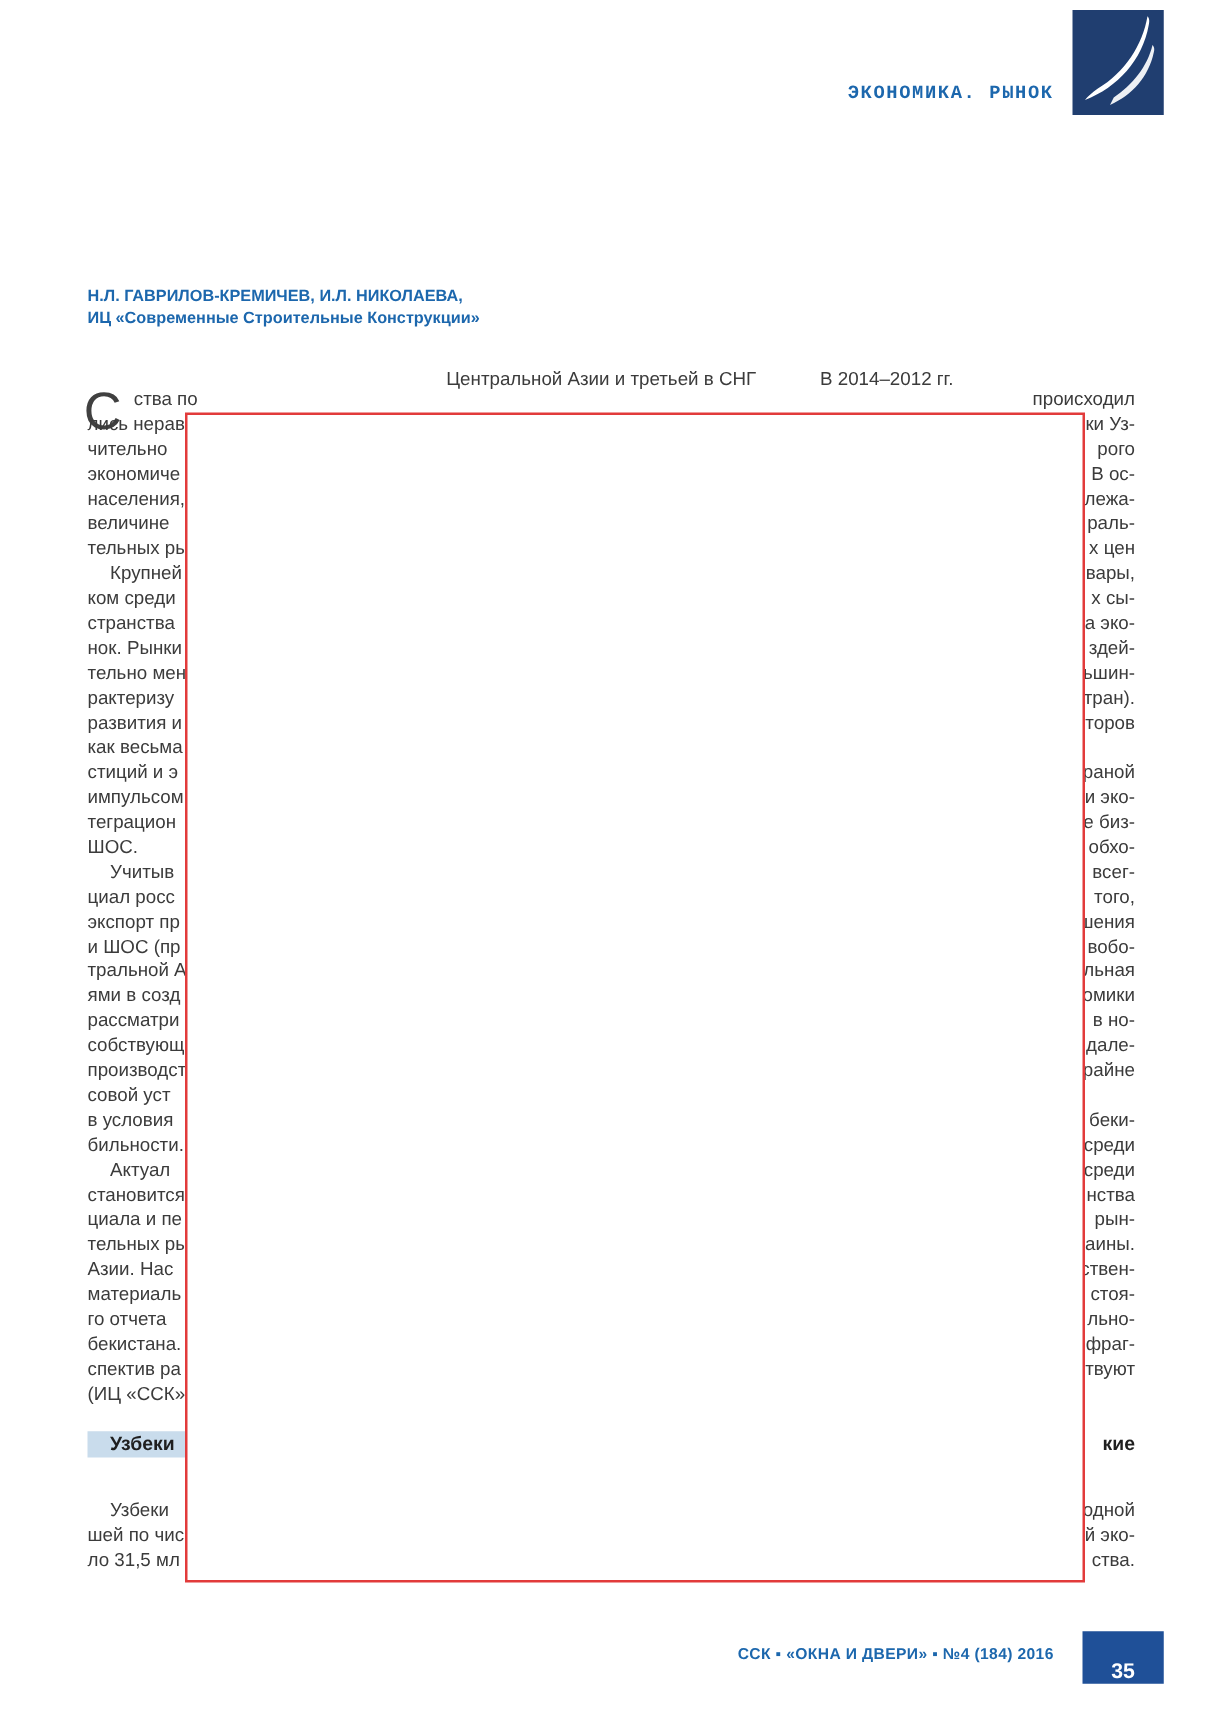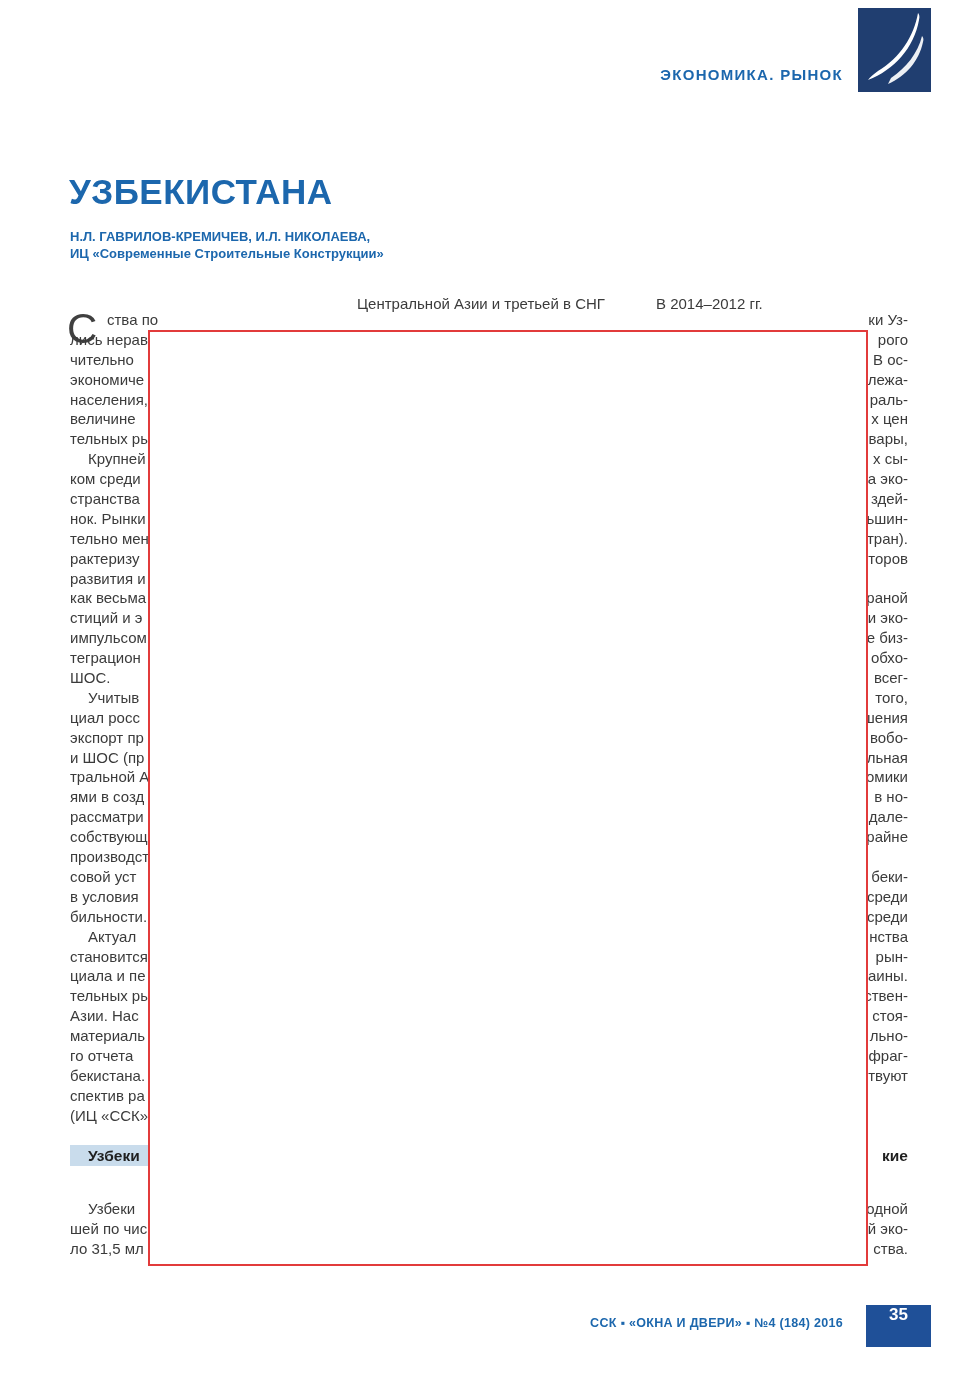--- a/index.html
+++ b/index.html
@@ -6,21 +6,21 @@
   html,body { background:#ffffff; }
   body {
     width:980px; height:1385px; position:relative; overflow:hidden;
     font-family:"Liberation Sans", sans-serif;
   }
 
   
   .header-tag {
     position:absolute; right:137px; top:66px;
     font-size:15px; font-weight:bold; letter-spacing:1.3px;
-    color:var(--accent-blue,#1c67ad); white-space:nowrap;
+    color:var(--accent-blue,#1c67ad); white-space:nowrap;font-family:Liberation Mono, monospace;
   }
   .logo {
     position:absolute; left:858px; top:8px; width:73px; height:84px;
     background:var(--navy,#203e70);
   }
   .logo svg { display:block; width:73px; height:84px; }
 
   
   .title {
     position:absolute; left:69px; top:124px;
@@ -77,41 +77,40 @@
 
   
   .footer {
     position:absolute; right:137px; top:1316px;
     font-size:12.5px; font-weight:bold; letter-spacing:0.3px;
     color:var(--accent-blue,#1c67ad); white-space:nowrap;
   }
   .pagebox {
     position:absolute; left:866px; top:1305px; width:65px; height:42px;
     background:var(--page-box-blue,#1f5098);
-    display:flex; align-items:flex-start; justify-content:center;
+    display:flex; align-items:flex-end; justify-content:center;
   }
   .pagebox span { color:#ffffff; font-size:17px; font-weight:bold; }
 </style>
 </head>
 <body>
 
 <div id="page">
 
   <div class="header-tag">ЭКОНОМИКА. РЫНОК</div>
 
   <div class="logo">
     <svg viewBox="0 0 73 84">
       <path d="M10 72 C 36 62, 56 40, 61 12 C 62 8, 61 6, 60 5 C 56 28, 42 50, 20 63 C 16 66, 12 69, 10 72 Z" fill="#ffffff"></path>
       <path d="M30 76 C 48 68, 61 53, 65 34 C 66 31, 65 29, 64 28 C 60 45, 48 60, 33 70 C 32 72, 31 74, 30 76 Z" fill="#ffffff" opacity="0.92"></path>
     </svg>
   </div>
 
   <h1 class="title">
     <br>
-    <span>УЗБЕКИСТАНА</span>
   </h1>
 
   <div class="authors">
     <div>Н.Л. ГАВРИЛОВ-КРЕМИЧЕВ, И.Л. НИКОЛАЕВА,</div>
     <div>ИЦ «Современные Строительные Конструкции»</div>
   </div>
 
   <div class="dropcap">С</div>
 
   <div id="top-frags">
@@ -156,20 +155,21 @@
       <div class="bl">циала и пе</div>
       <div class="bl">тельных ры</div>
       <div class="bl">Азии. Нас</div>
       <div class="bl">материаль</div>
       <div class="bl">го отчета</div>
       <div class="bl">бекистана.</div>
       <div class="bl">спектив ра</div>
       <div class="bl">(ИЦ «ССК»</div>
     </div>
   <div id="right-col" class="col">
+      <div class="bl">происходил</div>
       <div class="bl">ки Уз-</div>
       <div class="bl">рого</div>
       <div class="bl">В ос-</div>
       <div class="bl">лежа-</div>
       <div class="bl">раль-</div>
       <div class="bl">х цен</div>
       <div class="bl">вары,</div>
       <div class="bl">х сы-</div>
       <div class="bl">а эко-</div>
       <div class="bl">здей-</div>

